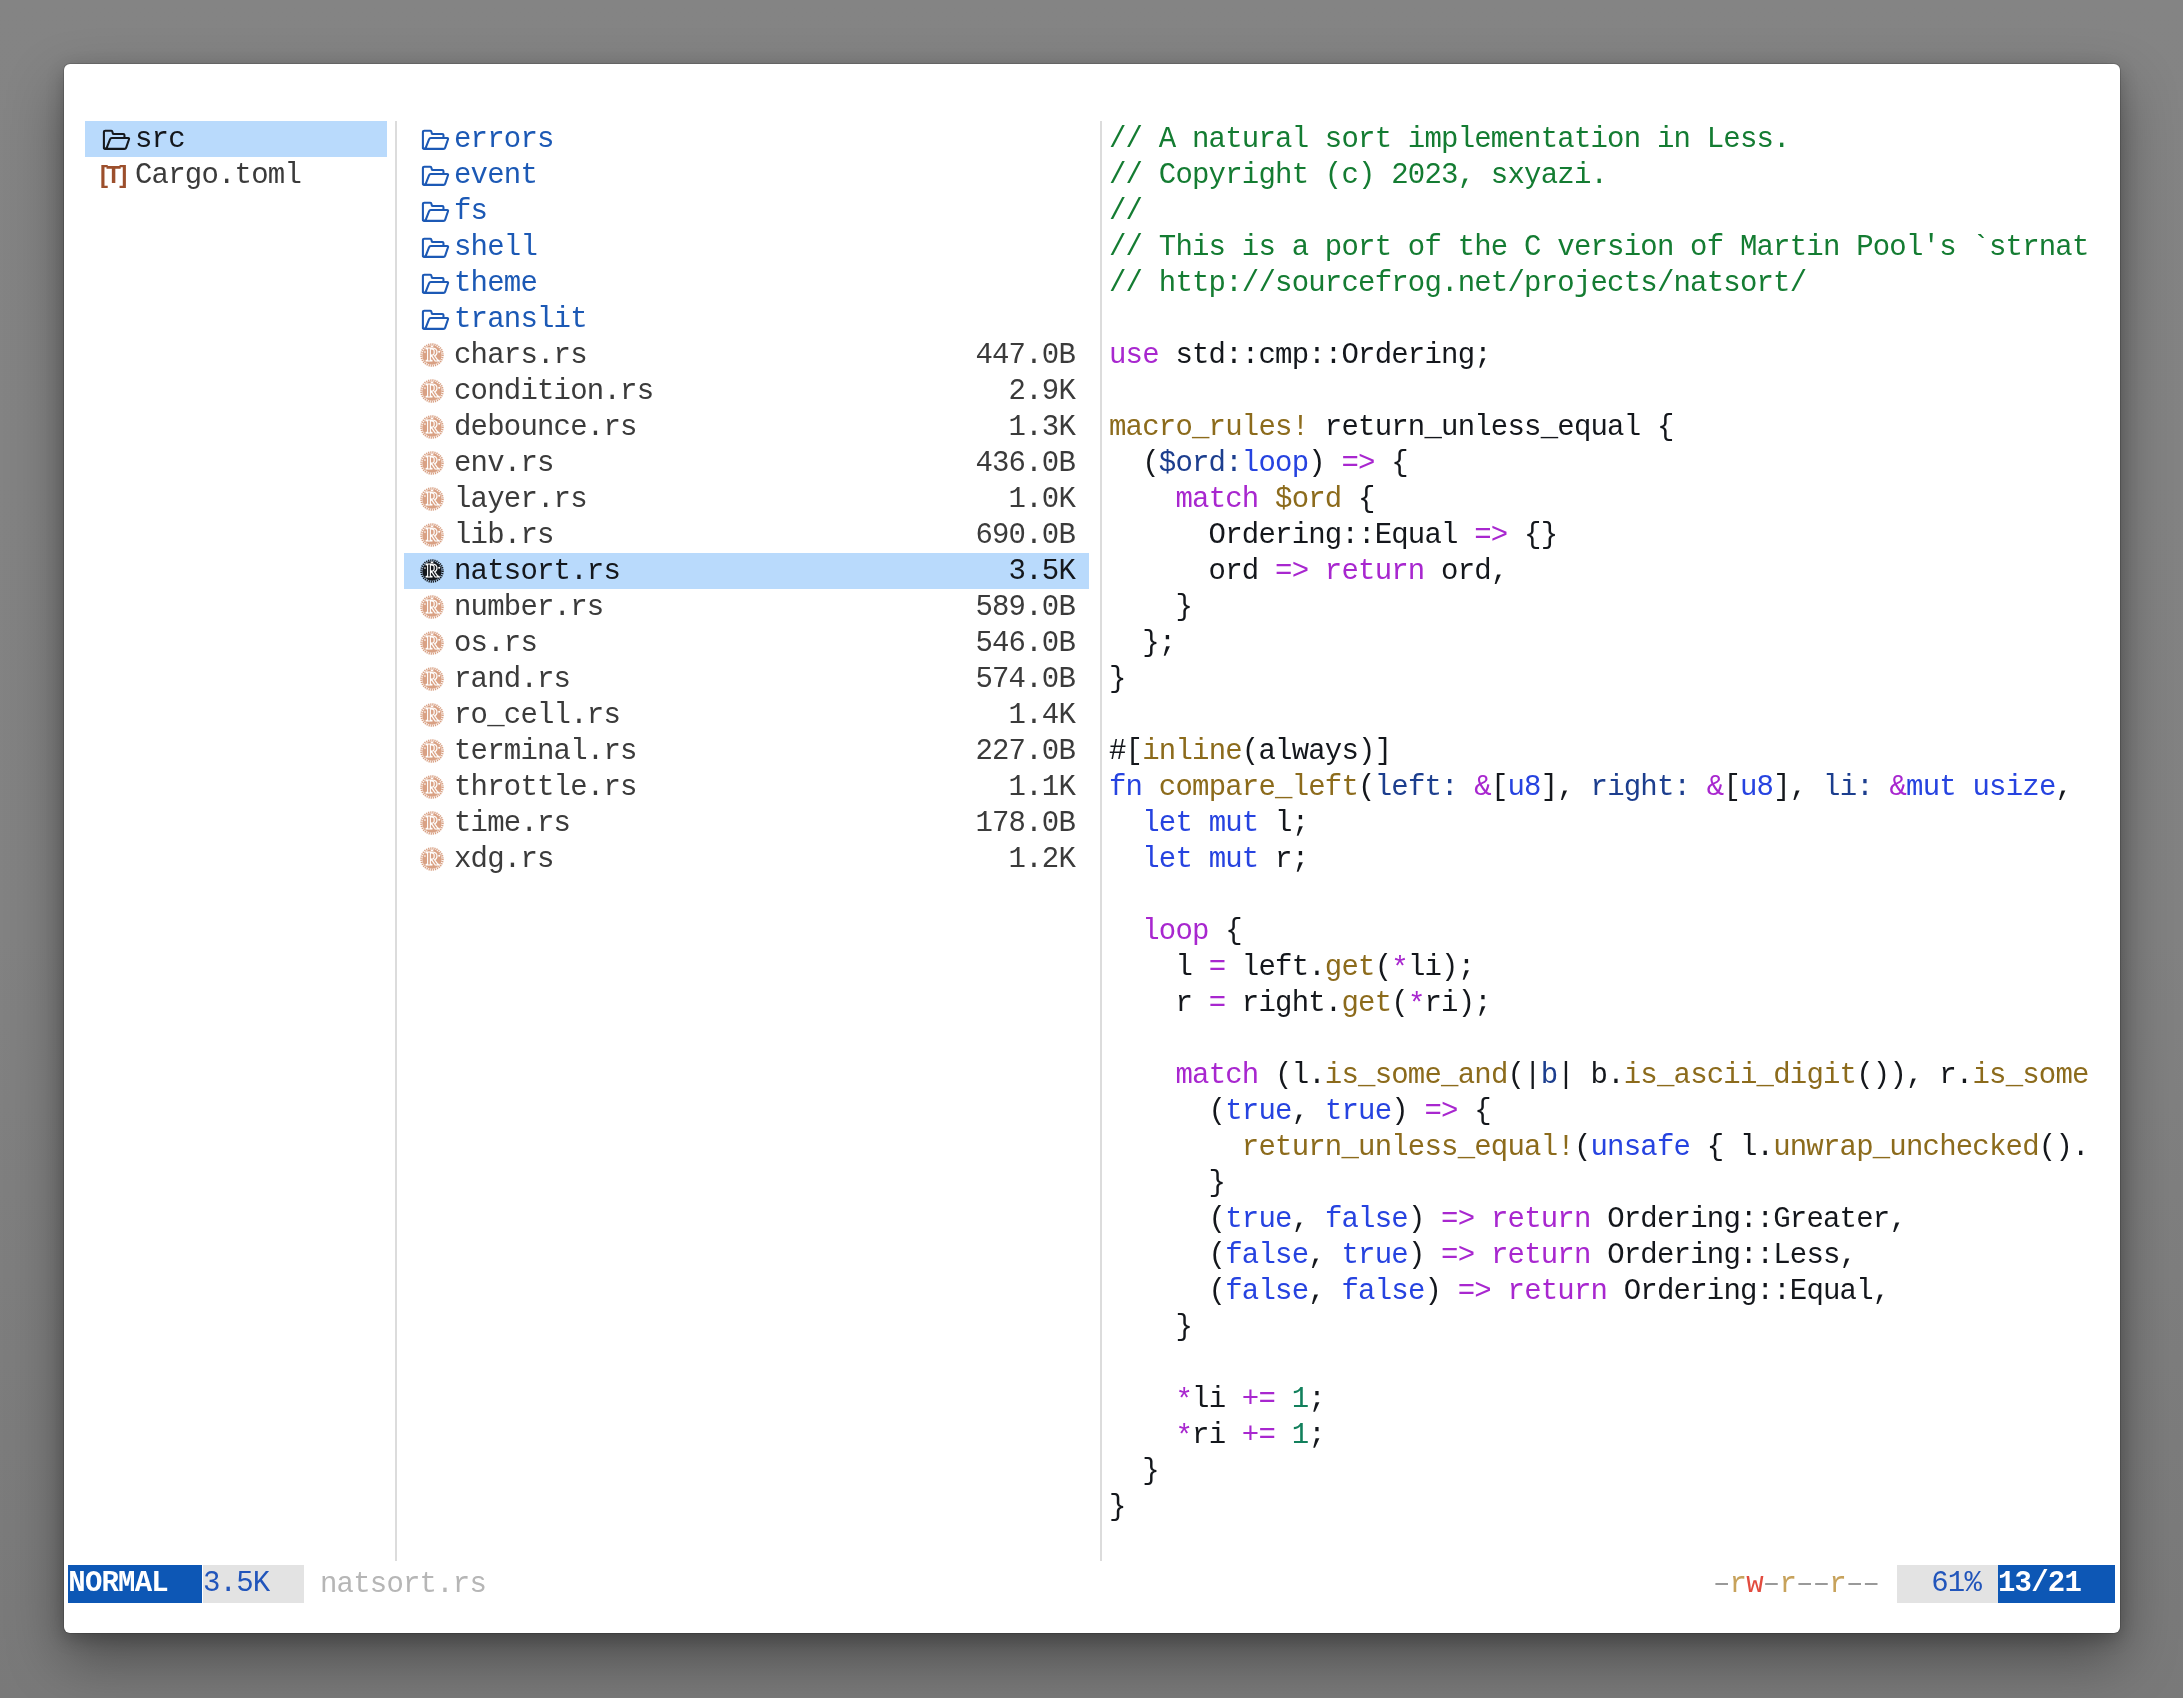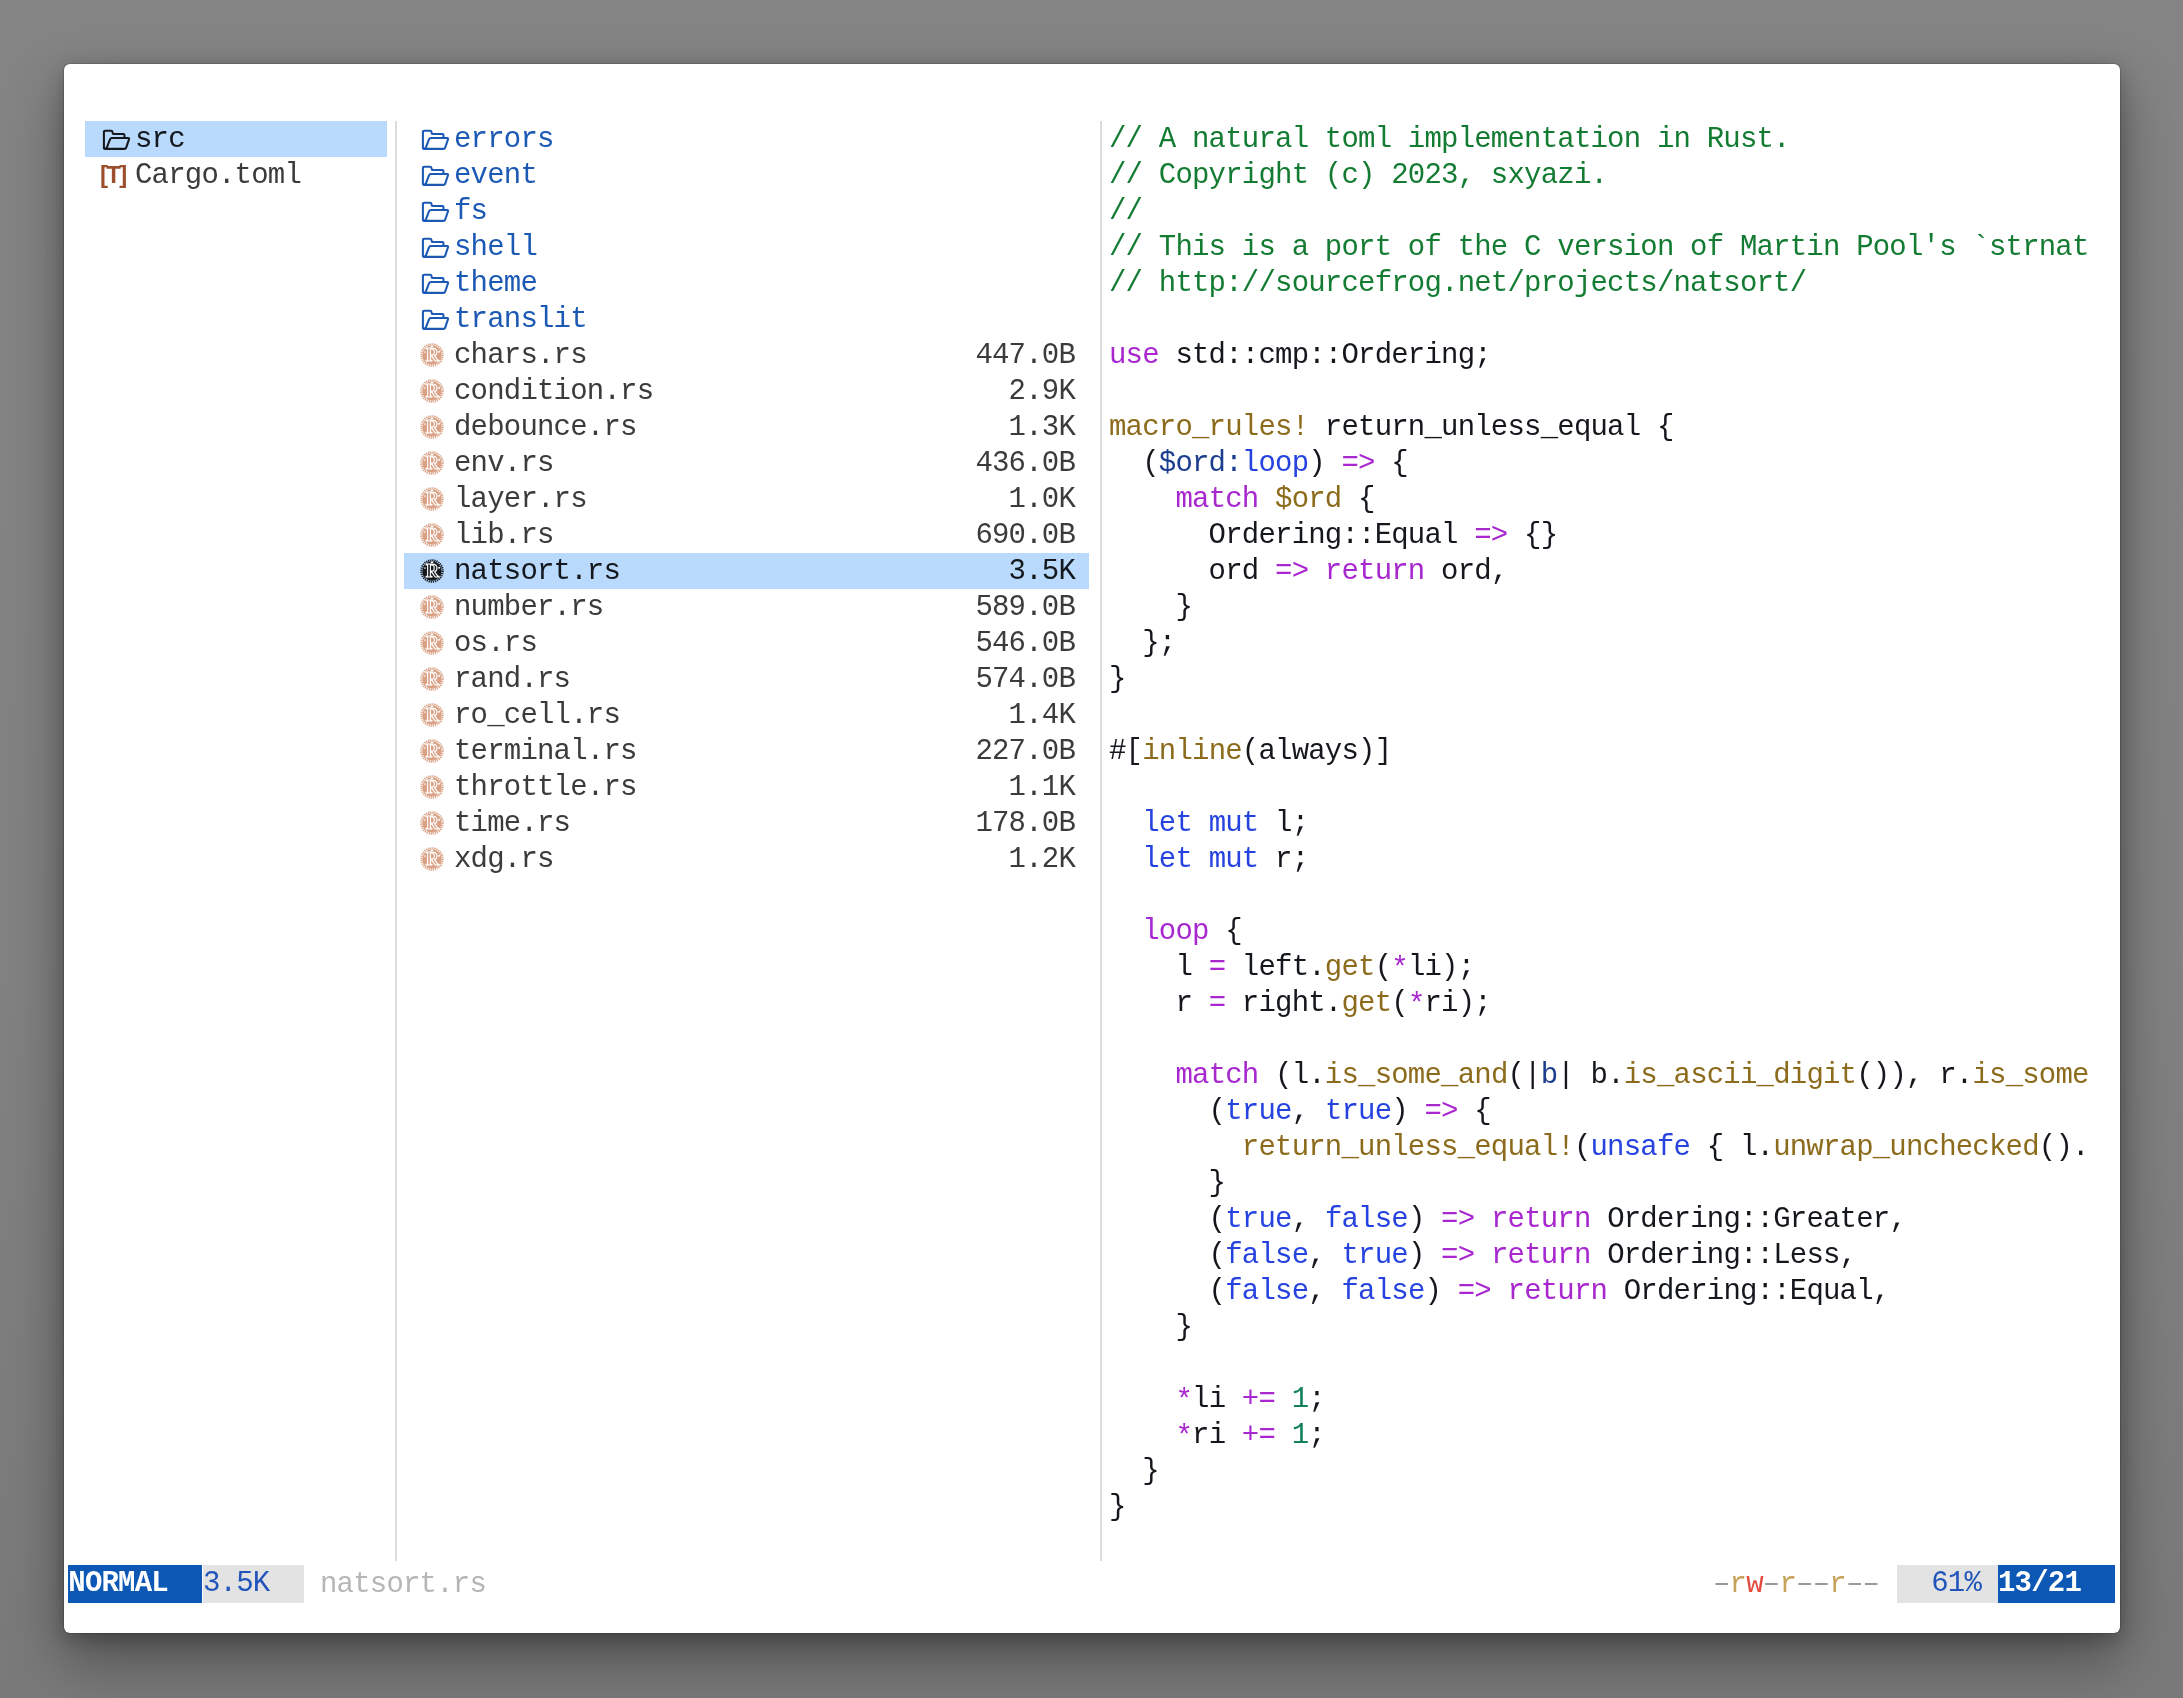--- a/index.html
+++ b/index.html
@@ -194,35 +194,36 @@
       <circle cx="14.5" cy="14.5" r="12.9" fill="none" stroke="#d9a184" stroke-width="2.6" stroke-dasharray="1.5 1.03"></circle>
       <path d="M14.5 2.4 l2 2.4 h-4 z" fill="#fff"></path>
       <circle cx="23.2" cy="10.6" r="1.2" fill="#fff"></circle>
       <circle cx="6" cy="11" r="1" fill="#fff"></circle>
       <text x="14.5" y="21.8" text-anchor="middle" font-family="Liberation Serif" font-weight="bold" font-size="22" fill="#d9a184" stroke="#fff" stroke-width="1.3">R</text>
     </svg>
 <div class="row" style="left:390px;top:777px;color:#3b3b3b">xdg.rs</div>
 <div class="row size" style="top:777px;color:#3b3b3b">1.2K</div>
 <div class="vl" style="left:331px;top:57px;height:1440px"></div>
 <div class="vl" style="left:1036px;top:57px;height:1440px"></div>
-<div class="row" style="left:1045px;top:57px;color:#14171c"><i class="g">// A natural toml implementation in Rust.</i></div>
+<div class="row" style="left:1045px;top:57px;color:#14171c"><i class="g">// A natural sort implementation in Less.</i></div>
 <div class="row" style="left:1045px;top:93px;color:#14171c"><i class="g">// Copyright (c) 2023, sxyazi.</i></div>
 <div class="row" style="left:1045px;top:129px;color:#14171c"><i class="g">//</i></div>
 <div class="row" style="left:1045px;top:201px;color:#14171c"><i class="g">// http://sourcefrog.net/projects/natsort/</i></div>
 <div class="row" style="left:1045px;top:165px;color:#14171c"><i class="g">// This is a port of the C version of Martin Pool's `strnat</i></div>
 <div class="row" style="left:1045px;top:273px;color:#14171c"><i class="k">use</i> std::cmp::Ordering;</div>
 <div class="row" style="left:1045px;top:345px;color:#14171c"><i class="f">macro_rules!</i> return_unless_equal {</div>
 <div class="row" style="left:1045px;top:381px;color:#14171c">  (<i class="n">$ord:</i><i class="b">loop</i>) <i class="k">=&gt;</i> {</div>
 <div class="row" style="left:1045px;top:417px;color:#14171c">    <i class="k">match</i> <i class="f">$ord</i> {</div>
 <div class="row" style="left:1045px;top:453px;color:#14171c">      Ordering::Equal <i class="k">=&gt;</i> {}</div>
 <div class="row" style="left:1045px;top:489px;color:#14171c">      ord <i class="k">=&gt;</i> <i class="k">return</i> ord,</div>
 <div class="row" style="left:1045px;top:525px;color:#14171c">    }</div>
 <div class="row" style="left:1045px;top:561px;color:#14171c">  };</div>
 <div class="row" style="left:1045px;top:597px;color:#14171c">}</div>
 <div class="row" style="left:1045px;top:669px;color:#14171c">#[<i class="f">inline</i>(always)]</div>
+<div class="row" style="left:1045px;top:705px;color:#14171c"><i class="b">fn</i> <i class="f">compare_left</i>(<i class="n">left:</i> <i class="k">&amp;</i>[<i class="b">u8</i>], <i class="n">right:</i> <i class="k">&amp;</i>[<i class="b">u8</i>], <i class="n">li:</i> <i class="k">&amp;</i><i class="b">mut</i> <i class="b">usize</i>,</div>
 <div class="row" style="left:1045px;top:741px;color:#14171c">  <i class="b">let</i> <i class="b">mut</i> l;</div>
 <div class="row" style="left:1045px;top:777px;color:#14171c">  <i class="b">let</i> <i class="b">mut</i> r;</div>
 <div class="row" style="left:1045px;top:849px;color:#14171c">  <i class="k">loop</i> {</div>
 <div class="row" style="left:1045px;top:885px;color:#14171c">    l <i class="k">=</i> left.<i class="f">get</i>(<i class="ka">*</i>li);</div>
 <div class="row" style="left:1045px;top:921px;color:#14171c">    r <i class="k">=</i> right.<i class="f">get</i>(<i class="ka">*</i>ri);</div>
 <div class="row" style="left:1045px;top:993px;color:#14171c">    <i class="k">match</i> (l.<i class="f">is_some_and</i>(|<i class="n">b</i>| b.<i class="f">is_ascii_digit</i>()), r.<i class="f">is_some</i></div>
 <div class="row" style="left:1045px;top:1029px;color:#14171c">      (<i class="b">true</i>, <i class="b">true</i>) <i class="k">=&gt;</i> {</div>
 <div class="row" style="left:1045px;top:1065px;color:#14171c">        <i class="f">return_unless_equal!</i>(<i class="b">unsafe</i> { l.<i class="f">unwrap_unchecked</i>().</div>
 <div class="row" style="left:1045px;top:1101px;color:#14171c">      }</div>
 <div class="row" style="left:1045px;top:1173px;color:#14171c">      (<i class="b">false</i>, <i class="b">true</i>) <i class="k">=&gt;</i> <i class="k">return</i> Ordering::Less,</div>

